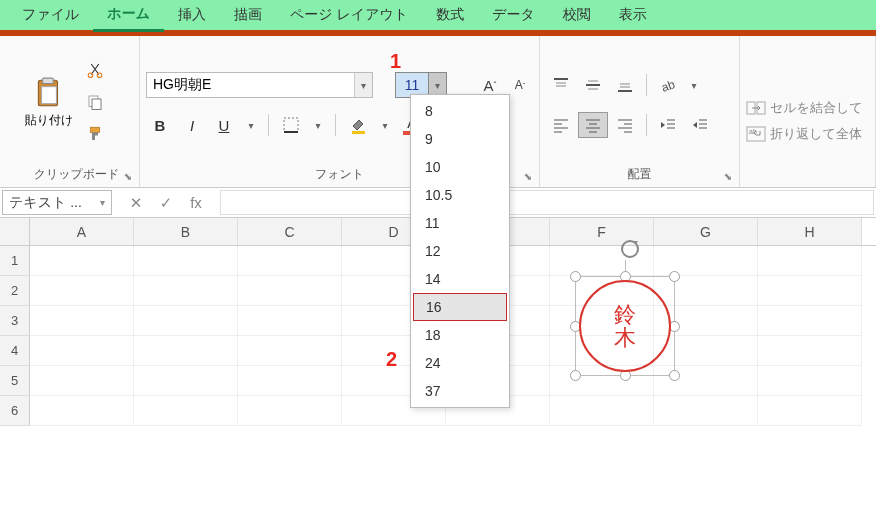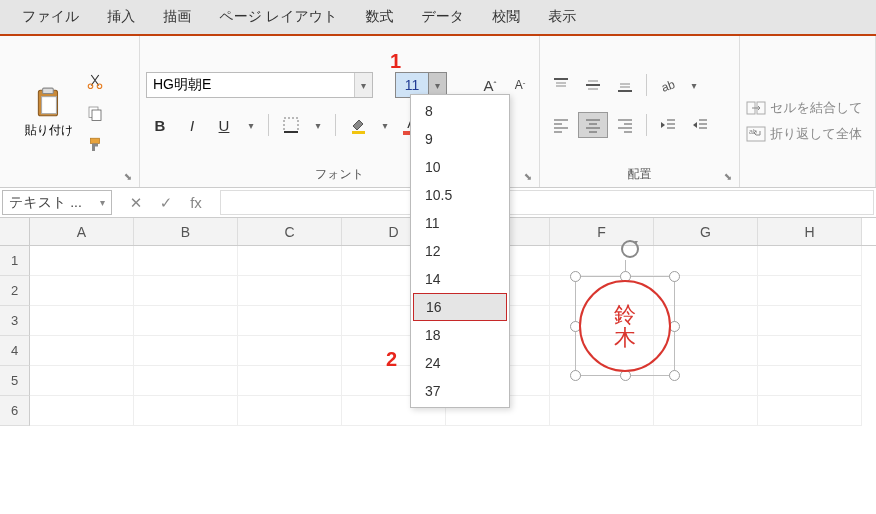--- a/index.html
+++ b/index.html
@@ -1,19 +1,19 @@
 <!DOCTYPE html>
 <html><head>
 <meta charset="utf-8">
 <style>
 * { margin: 0; padding: 0; box-sizing: border-box; font-family: "Yu Gothic UI", "Meiryo", sans-serif; }
 body { background: #fff; width: 876px; height: 514px; overflow: hidden; position: relative; }
 
 
-.tabs { display: flex; align-items: center; height: 36px; padding: 0 8px; border-bottom: 2px solid #c2410c; background: #e5e5e5; }
+.tabs { display: flex; align-items: center; height: 36px; padding: 0 8px; border-bottom: 6px solid #c2410c; background: #86efac; }
 .tab { padding: 6px 14px; font-size: 14px; color: #333; cursor: pointer; }
 .tab.active { color: #18864b; font-weight: 600; border-bottom: 3px solid #18864b; }
 
 
 .ribbon { display: flex; height: 152px; background: #fafafa; border-bottom: 1px solid #ccc; }
 .group { display: flex; flex-direction: column; border-right: 1px solid #ddd; padding: 4px 6px 2px; position: relative; }
 .group-body { flex: 1; display: flex; flex-direction: column; justify-content: center; }
 .group-title { font-size: 12px; color: #555; text-align: center; padding: 2px 0; }
 .group-launcher { position: absolute; right: 4px; bottom: 4px; width: 14px; height: 14px; font-size: 10px; color: #888; display:flex; align-items:center; justify-content:center; }
 
@@ -88,20 +88,21 @@
 .sel-box { position:absolute; left:10px; top:10px; width:100px; height:100px; border:1px solid #bdbdbd; }
 .handle { position:absolute; width:11px; height:11px; background:#fff; border:1.5px solid #9e9e9e; border-radius:50%; }
 .stamp-circle { position:absolute; left:14px; top:14px; width:92px; height:92px; border:2px solid #d9362f; border-radius:50%; display:flex; flex-direction:column; align-items:center; justify-content:center; }
 .stamp-text { color:#d9362f; font-size:22px; line-height:1.05; font-family:"HG明朝E","Yu Mincho",serif; }
 </style>
 </head>
 <body>
 
 <div class="tabs">
   <div class="tab">ファイル</div>
+  <div class="tab active">ホーム</div>
   <div class="tab">挿入</div>
   <div class="tab">描画</div>
   <div class="tab">ページ レイアウト</div>
   <div class="tab">数式</div>
   <div class="tab">データ</div>
   <div class="tab">校閲</div>
   <div class="tab">表示</div>
 </div>
 
 <div class="ribbon">
@@ -133,20 +134,21 @@
           </div>
           <div class="mini-btn">
             <svg width="18" height="18" viewBox="0 0 24 24">
                 <rect x="6" y="3" width="12" height="7" fill="#e8a33c" stroke="#b5781f"></rect>
                 <path d="M8 10 L8 20 L12 20 L12 14 L16 14 L16 10" fill="#888"></path>
               </svg>
           </div>
         </div>
       </div>
     </div>
+    <div class="group-title">クリップボード</div>
     <div class="group-launcher">⬊</div>
   </div>
 
   <div class="group fontgrp">
     <div class="group-body">
       <div class="font-row1">
         <div class="font-name">
           <input value="HG明朝E" style="">
           <div class="drop-caret">▾</div>
         </div>

